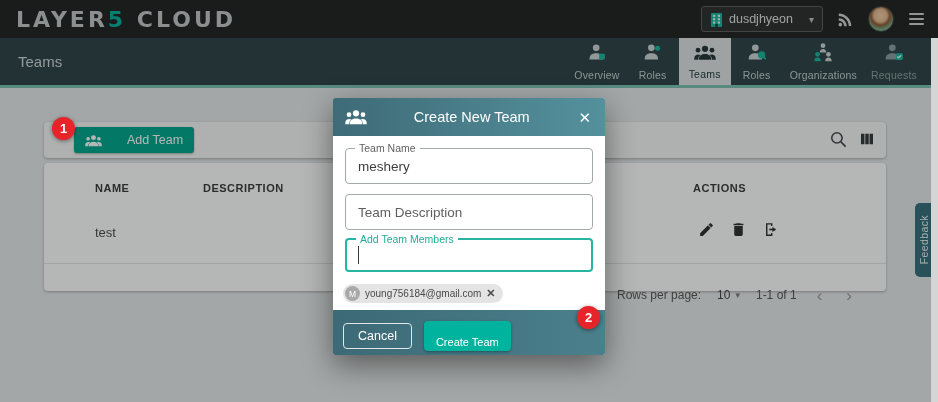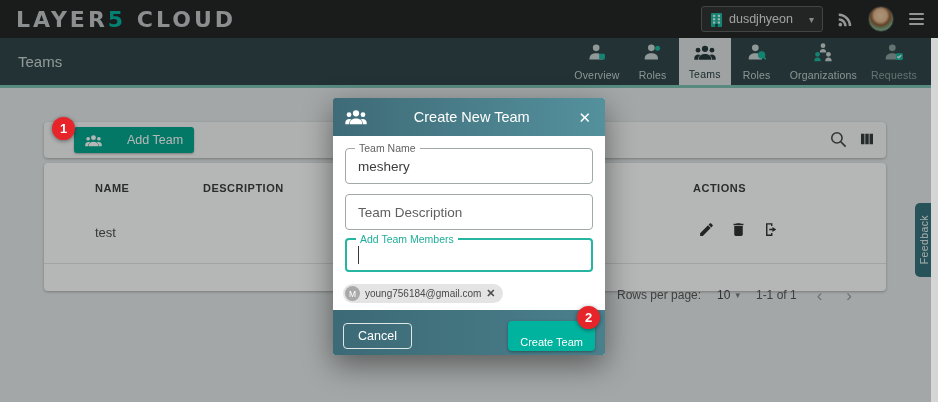--- a/index.html
+++ b/index.html
@@ -91,21 +91,21 @@
   .fvalue { position:absolute; left:12px; top:50%; transform:translateY(-50%); font-size:13.5px; color:#3d3d3d; white-space:nowrap; }
   .fplaceholder { color:#5f5f5f; }
   .caret-line { position:absolute; left:11px; top:6px; width:1px; height:18px; background:#3a3a3a; }
   .chip { position:absolute; left:10px; top:148px; height:19px; background:#e4e4e4; border-radius:10px;
     display:flex; align-items:center; gap:5px; padding:0 7px 0 2px; }
   .chip-avatar { width:15px; height:15px; border-radius:50%; background:#a9a9a9; color:#fff; font-size:8.5px;
     display:flex; align-items:center; justify-content:center; }
   .chip-label { font-size:10px; color:#4a4a4a; white-space:nowrap; }
   .chip-x { font-size:11px; color:#4f4f4f; font-weight:bold; cursor:pointer; }
   .modal-footer { height:51px; background:linear-gradient(90deg,#3c6a76,#4a808c); display:flex; align-items:center;
-    justify-content:space-between; gap:12px; padding:0 10px; }
+    justify-content:flex-start; gap:12px; padding:0 10px; }
   .btn-cancel { height:26px; padding:0 14px; border:1px solid #dfe7e7; border-radius:4px; color:#fff;
     font-size:12.5px; background:transparent; cursor:pointer; }
   .btn-create { height:26px; padding:15px 12px; border:none; background:#00B39F; border-radius:4px; color:#fff;
     font-size:11px; cursor:pointer; box-shadow:0 1px 3px rgba(0,0,0,.35); }
 
   
   .step-badge { position:absolute; width:23px; height:23px; border-radius:50%; background:#E8242B; color:#fff;
     font-size:13px; font-weight:bold; display:flex; align-items:center; justify-content:center; z-index:80;
     box-shadow:0 1px 4px rgba(0,0,0,.45); }
   .badge-1 { left:52px; top:117px; }

